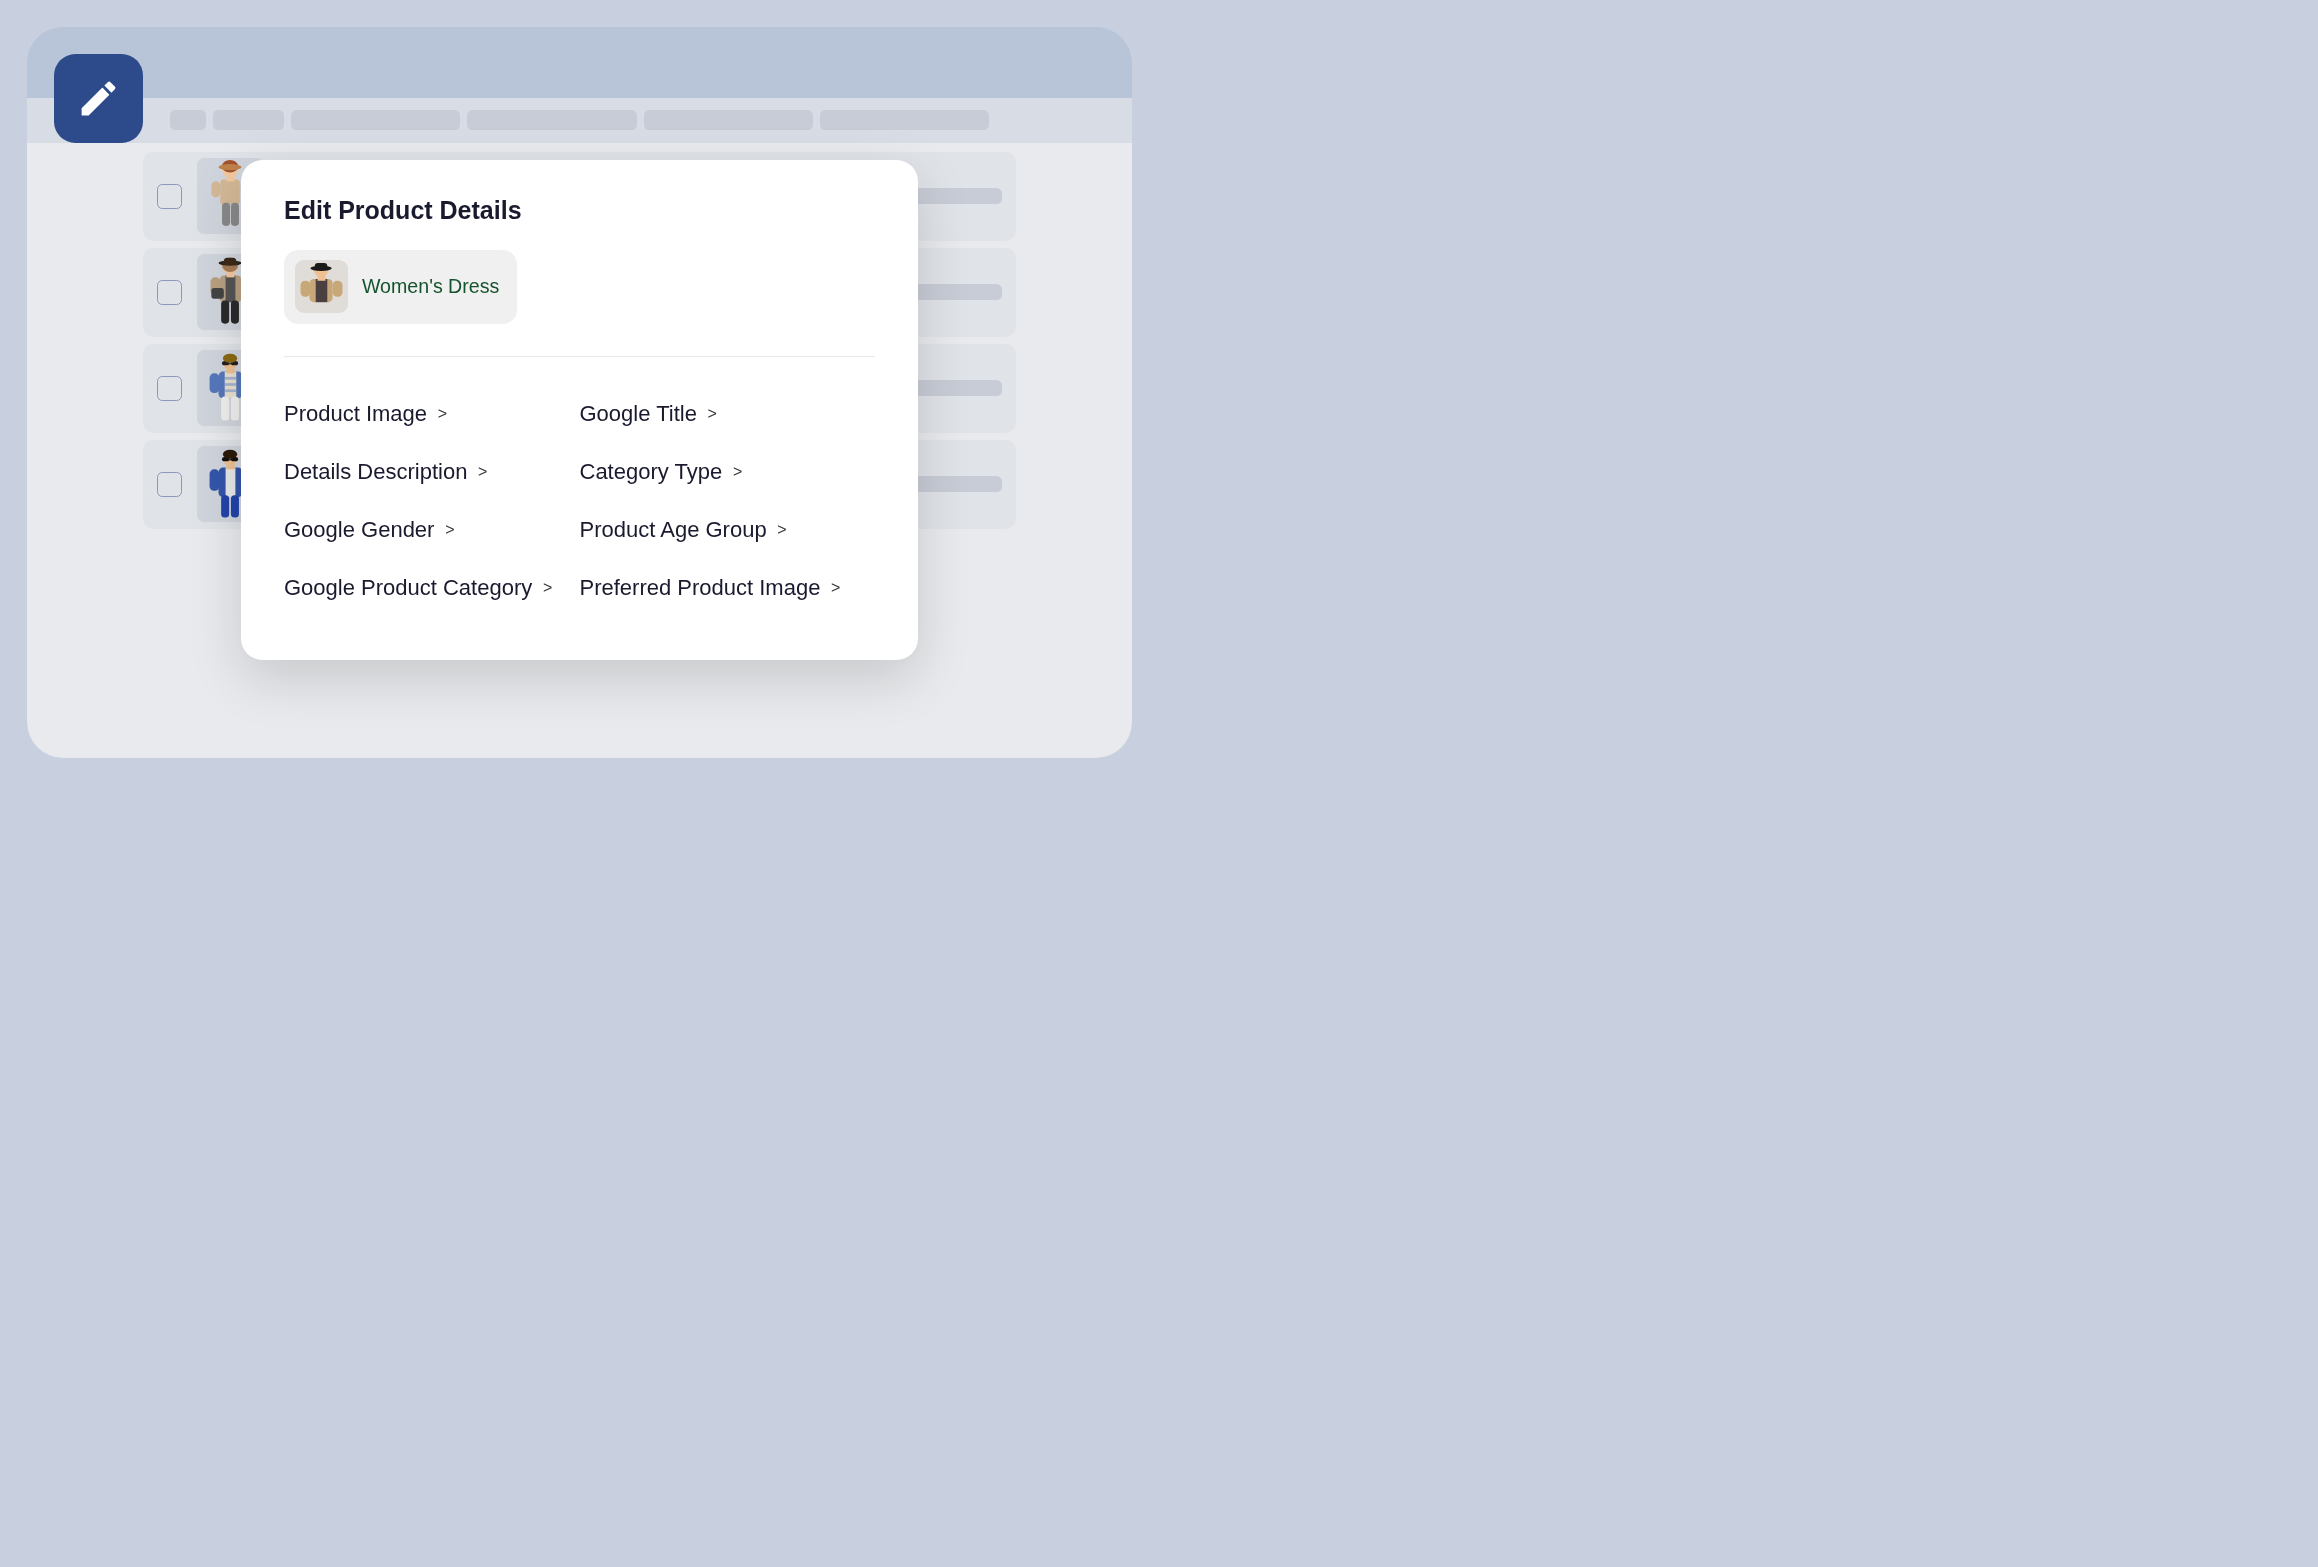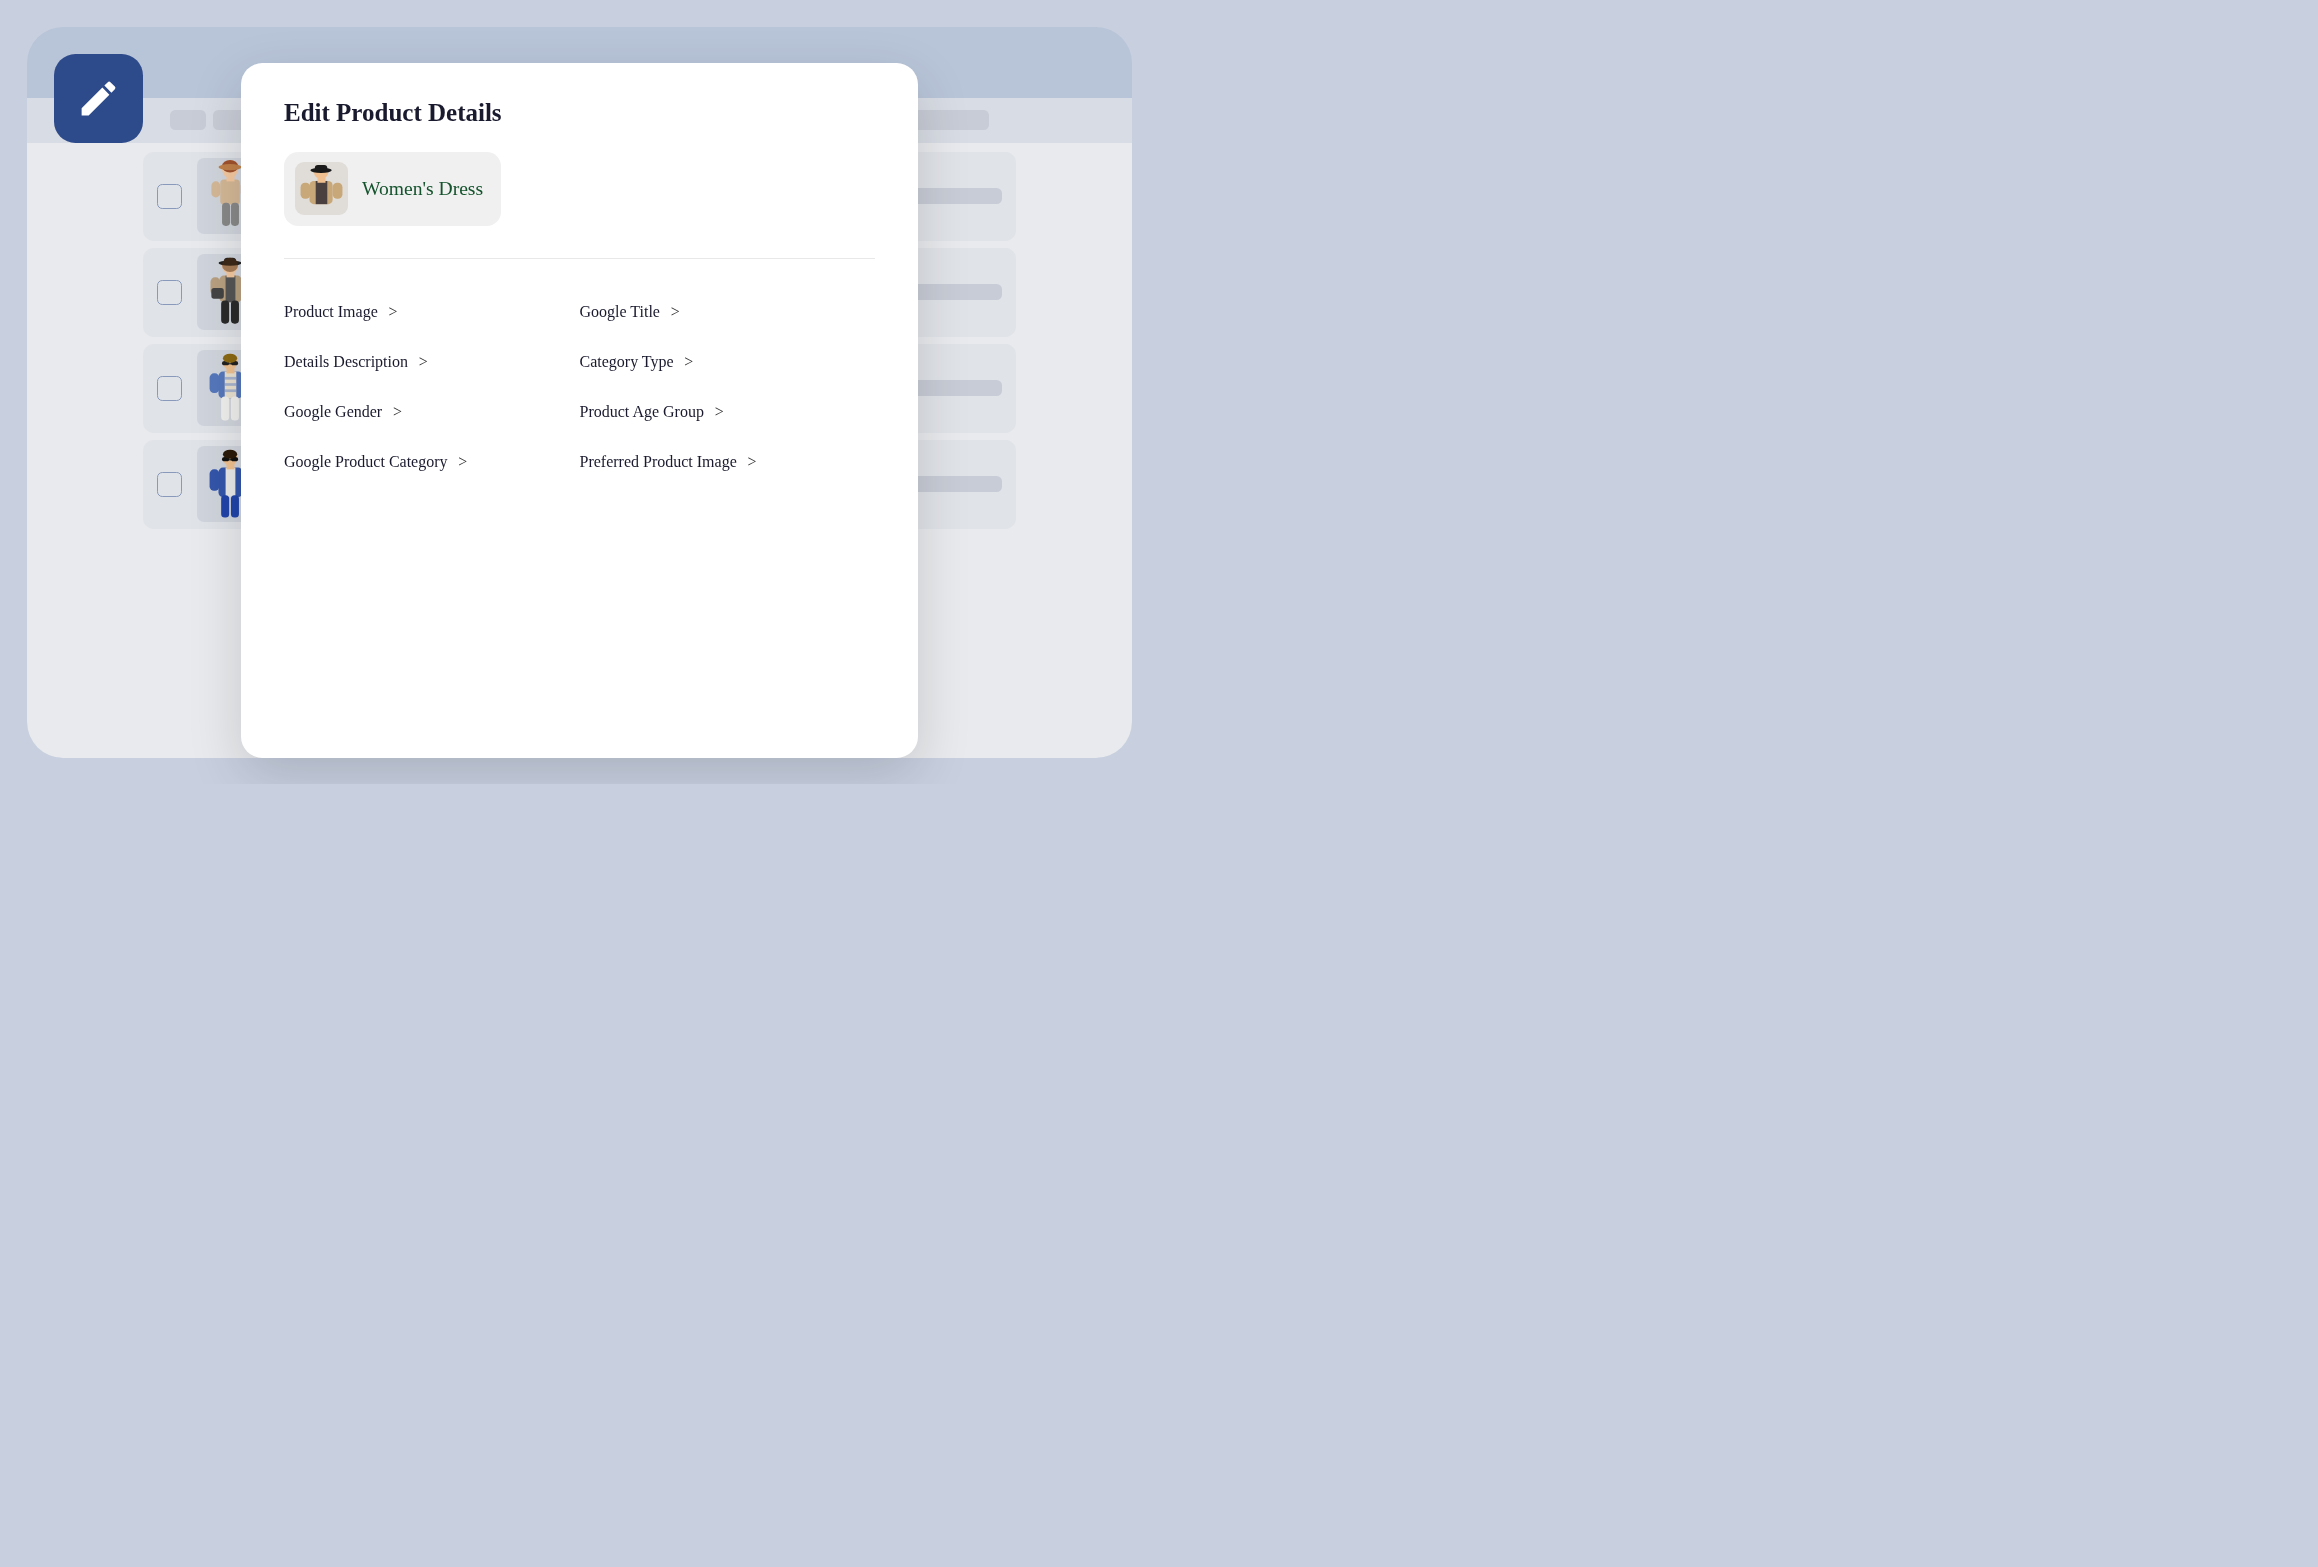--- a/index.html
+++ b/index.html
@@ -136,24 +136,24 @@
     .row-cell-bar.medium { flex: 0 0 125px; }
 
     
     .modal-overlay {
       position: absolute;
       top: 0;
       left: 0;
       right: 0;
       bottom: 0;
       display: flex;
+      align-items: center;
       justify-content: center;
       z-index: 20;
       padding-top: 36px;
-      font-family: Liberation Serif, serif;
     }
 
     .modal {
       background: white;
       border-radius: 21.4px;
       width: 677px;
       padding: 36px 43px 43px 43px;
       box-shadow: 0 18px 53px rgba(0,0,0,0.15);
     }
 
@@ -206,21 +206,21 @@
     .menu-item {
       display: flex;
       align-items: center;
       gap: 10.7px;
       padding: 16px 0;
       cursor: pointer;
       border-bottom: none;
     }
 
     .menu-item-label {
-      font-size: 16px;
+      font-size: 22px;
       color: #1a1a2e;
       font-weight: 400;
     }
 
     .menu-chevron {
       color: #333;
       font-size: 16px;
       font-weight: 300;
     }
 

